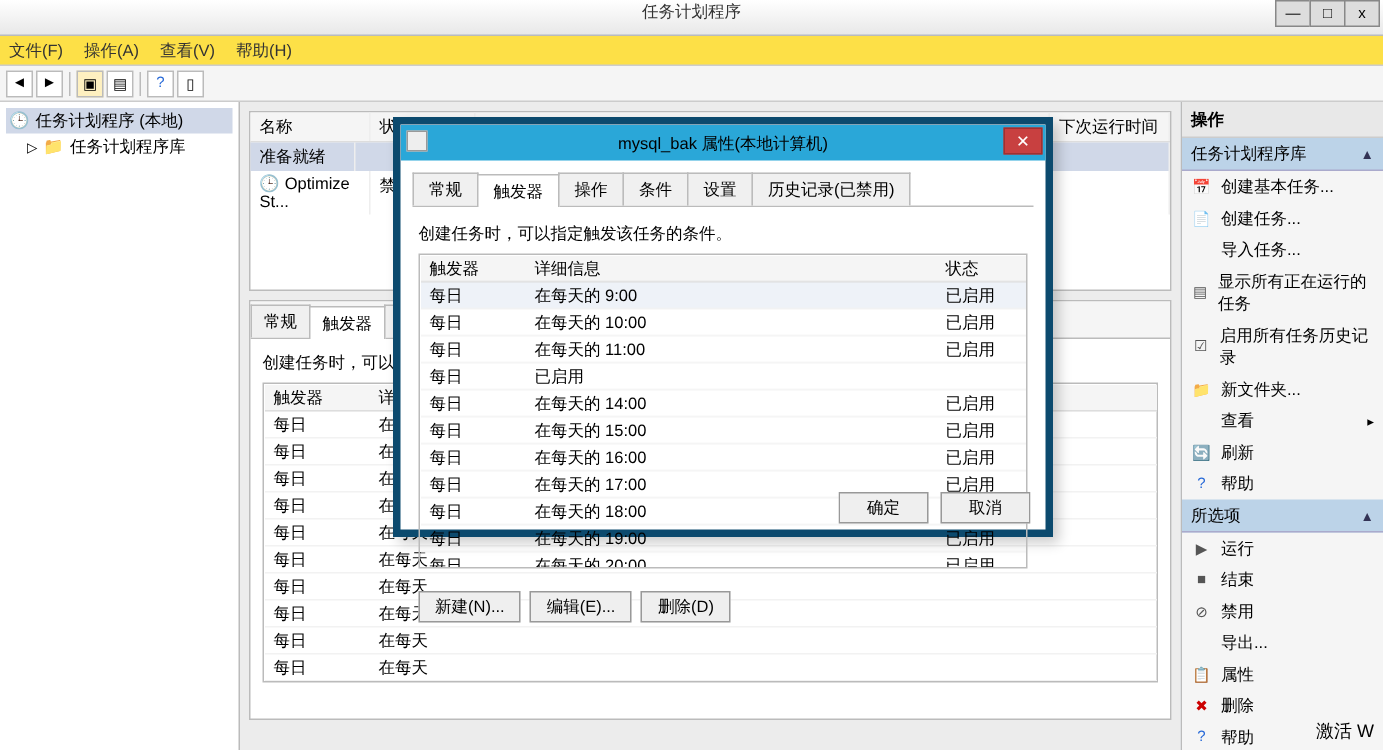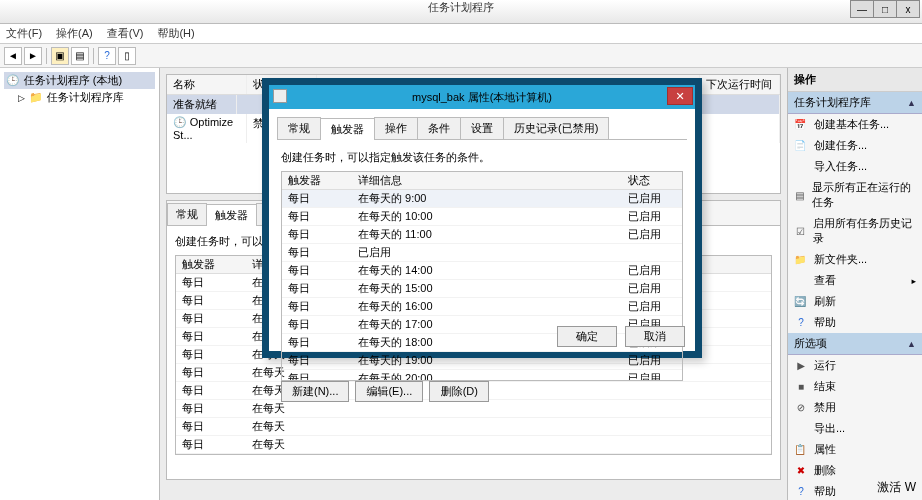--- a/index.html
+++ b/index.html
@@ -1,21 +1,21 @@
 <!DOCTYPE html>
 <html><head>
 <meta charset="utf-8">
 <style>
 *{box-sizing:border-box;margin:0;padding:0;font-family:"Microsoft YaHei","Segoe UI",sans-serif;font-size:11px}
 body{background:#d5e5f2;width:922px;height:500px;overflow:hidden;position:relative}
 .titlebar{height:24px;background:linear-gradient(#fff,#e8e8e8);display:flex;align-items:flex-start;border-bottom:1px solid #bbb;position:relative}
 .titlebar-title{flex:1;text-align:center;color:#333}
 .win-btns{display:flex;position:absolute;right:2px;top:0}
 .win-btn{width:24px;height:18px;border:1px solid #888;background:#ddd;display:flex;align-items:center;justify-content:center;font-size:10px;margin-left:-1px;cursor:pointer}
-.menubar{height:20px;background:#ffffff;display:flex;align-items:center;padding:0 6px;gap:14px;border-bottom:1px solid #ccc}
+.menubar{height:20px;background:#fde047;display:flex;align-items:center;padding:0 6px;gap:14px;border-bottom:1px solid #ccc}
 .menubar span{color:#333}
 .toolbar{height:24px;background:#f5f5f5;display:flex;align-items:center;padding:0 4px;gap:2px;border-bottom:1px solid #ccc}
 .tool-ico{width:18px;height:18px;border:1px solid #bbb;background:#fff;display:flex;align-items:center;justify-content:center;font-size:10px}
 .tool-sep{width:1px;height:16px;background:#bbb;margin:0 2px}
 .main{display:flex;height:432px}
 .tree{width:160px;background:#fff;border-right:1px solid #bbb;padding:4px}
 .tree-item{display:flex;align-items:center;gap:4px;padding:1px 2px}
 .tree-item.sel{background:#d0d8e8}
 .center{flex:1;background:#ececec;position:relative;padding:6px}
 .task-list{background:#fff;border:1px solid #bbb;height:120px}
@@ -33,31 +33,31 @@
 .tt-head{display:flex;background:#f5f5f5;border-bottom:1px solid #ddd}
 .tt-head div,.tt-row div{padding:1px 6px}
 .tt-row{display:flex;border-bottom:1px solid #f2f2f2}
 .tc1{width:70px}.tc2{width:200px;flex:1}.tc3{width:60px}
 .actions{width:135px;background:#f5f5f5;border-left:1px solid #bbb}
 .ahead{background:#e8e8e8;padding:4px 6px;font-weight:bold;border-bottom:1px solid #ccc}
 .agroup{background:#bcd3e8;padding:3px 6px;display:flex;justify-content:space-between;align-items:center;border-bottom:1px solid #aac}
 .aitem{display:flex;align-items:center;gap:6px;padding:3px 6px;cursor:pointer}
 .ai-ico{width:14px;height:14px;display:inline-flex;align-items:center;justify-content:center;font-size:10px}
 
-.dialog{position:absolute;left:262px;top:78px;width:440px;height:280px;background:#fff;border:7px solid #0c4a6e;box-shadow:4px 4px 8px rgba(0,0,0,.2);z-index:10}
+.dialog{position:absolute;left:262px;top:78px;width:440px;height:280px;background:#fff;border:5px solid #0c4a6e;box-shadow:4px 4px 8px rgba(0,0,0,.2);z-index:10}
 .dlg-title{height:24px;background:#2aa7d8;color:#000;display:flex;align-items:center;justify-content:center;position:relative}
 .dlg-close{position:absolute;right:2px;top:2px;width:26px;height:18px;background:#c84040;color:#fff;display:flex;align-items:center;justify-content:center;border:1px solid #a03030}
 .dlg-sys{position:absolute;left:4px;top:4px;width:14px;height:14px;background:#eee;border:1px solid #999}
 .dlg-body{padding:8px}
 .dlg-tabs{display:flex;border-bottom:1px solid #bbb}
 .dlg-tab{padding:3px 10px;border:1px solid #bbb;border-bottom:none;background:#f0f0f0;margin-right:-1px}
 .dlg-tab.active{background:#fff;position:relative;top:1px}
 .dlg-content{padding:10px 4px}
 .dlg-table{border:1px solid #bbb;height:210px;overflow:auto;margin-top:6px}
-.dlg-btns{display:flex;gap:6px;margin-top:0}
+.dlg-btns{display:flex;gap:6px;margin-top:15px}
 .btn{padding:2px 10px;border:1px solid #999;background:#efefef;min-width:60px;text-align:center;cursor:pointer}
 .dlg-foot{position:absolute;bottom:4px;right:10px;display:flex;gap:8px}
 .expand{font-size:9px;color:#335}
 .watermark{position:absolute;right:6px;bottom:4px;color:#000000;font-size:12px}
 </style>
 </head>
 <body>
 
 <div class="titlebar">
   <span class="titlebar-title">任务计划程序</span>

